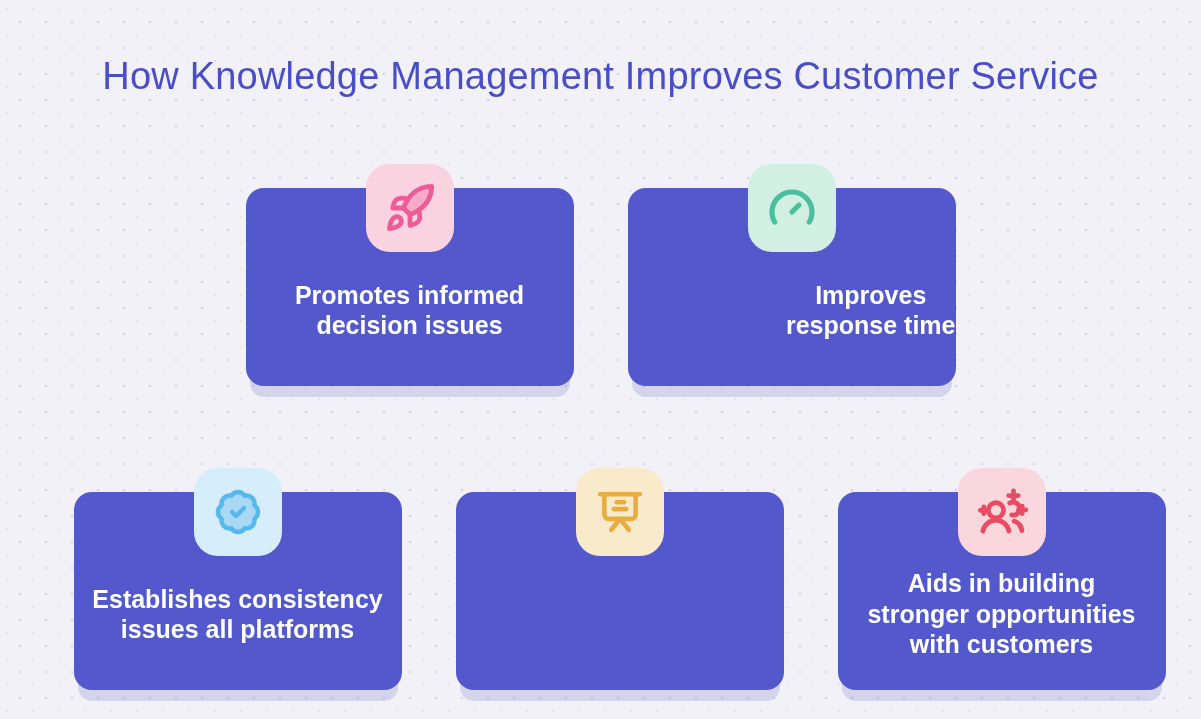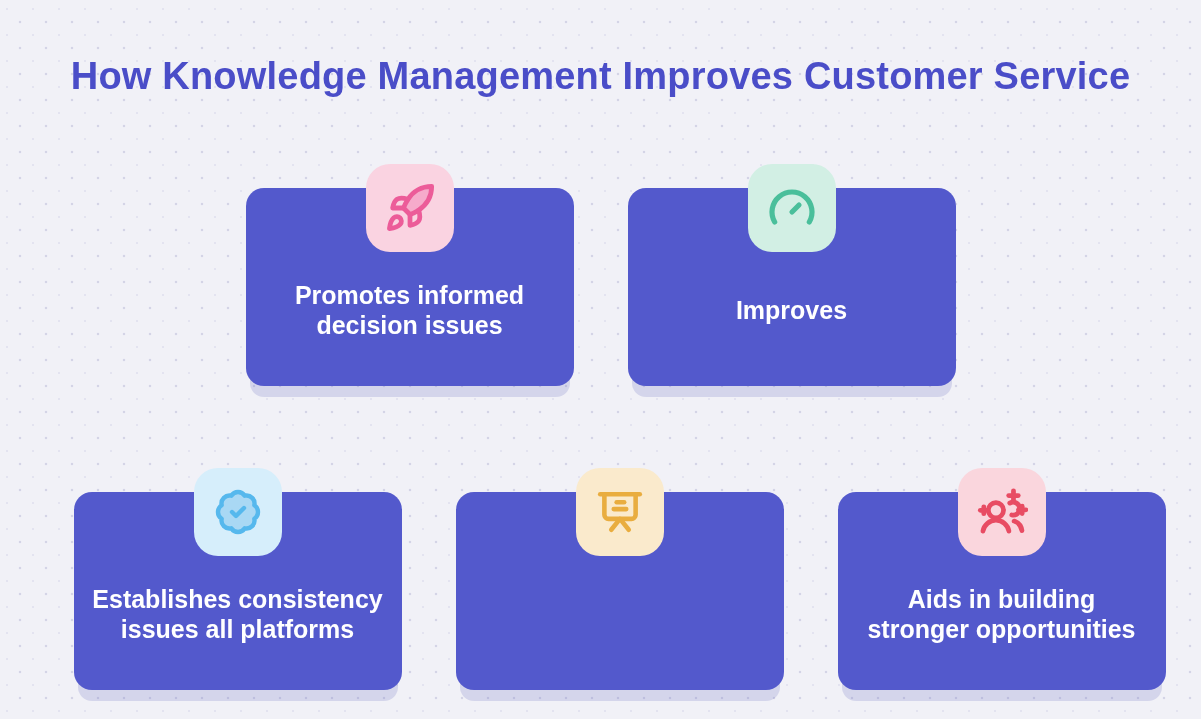--- a/index.html
+++ b/index.html
@@ -12,21 +12,21 @@
     background-image:
       radial-gradient(circle,#d4d4e6 1.4px,transparent 1.6px),
       radial-gradient(circle,#e3e3f0 1.2px,transparent 1.4px);
     background-size:26px 26px,26px 26px;
     background-position:7px 9px,20px 22px;
   }
   .title{
     margin:54px 20px 0;
     text-align:center;
     font-size:38px;
-    font-weight:700;
+    font-weight:400;
     letter-spacing:.2px;
     line-height:1.16;
     color:#4A4DC8;
   }
   .row{display:flex;justify-content:center;gap:54px;}
   .row-top{margin-top:90px;}
   .row-bottom{margin-top:106px;padding-left:38px;}
   .card{
     position:relative;
     width:328px;height:198px;
@@ -71,31 +71,32 @@
             <path d="M12 15v5s3.03-.55 4-2c1.08-1.62 0-5 0-5"></path>
           </g>
         </svg>
       </div>
       <div class="card-text">
         <span class="line">Promotes informed</span>
         <span class="line">decision issues</span>
       </div>
     </div>
 
-    <div class="card" style="background-color: rgb(83, 89, 204);">
+    <div class="card" style="background-color: rgb(83, 89, 204); align-items: flex-end;">
       <div class="badge" style="background-color: rgb(210, 239, 228);">
         <svg width="48" height="48" viewBox="0 0 24 24">
           <g stroke-width="2.6" style="stroke: rgb(74, 191, 155);">
             <path d="M3.34 19a10 10 0 1 1 17.32 0"></path>
             <path d="m12 14 3.5-3.5"></path>
           </g>
         </svg>
       </div>
       <div class="card-text">
         <span class="line">Improves</span>
+        <span class="line">response time</span>
       </div>
     </div>
 
   </div>
 
   <div class="row row-bottom">
 
     <div class="card" style="background-color: rgb(83, 89, 204);">
       <div class="badge" style="background-color: rgb(214, 238, 251);">
         <svg width="48" height="48" viewBox="0 0 24 24">
@@ -140,18 +141,19 @@
             <path d="M21.3 9.3v3.4"></path>
               <path d="M19.6 11h3.4"></path>
             <path d="M3.6 9.6v3.2"></path>
               <path d="M2 11.2h3.2"></path>
           </g>
         </svg>
       </div>
       <div class="card-text">
         <span class="line">Aids in building</span>
         <span class="line">stronger opportunities</span>
+        <span class="line">with customers</span>
       </div>
     </div>
 
   </div>
 
 </div>
 
 </body></html>

